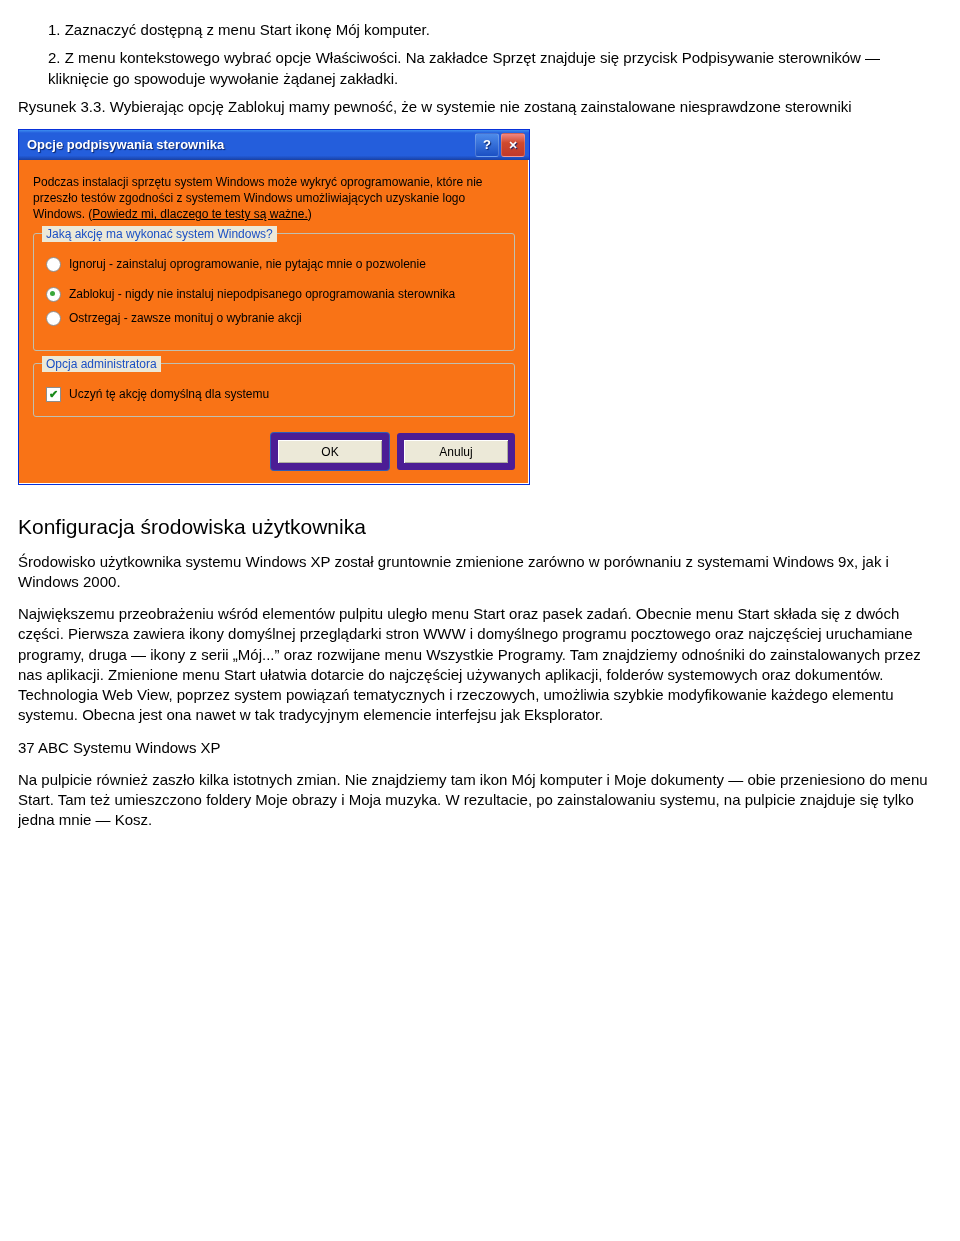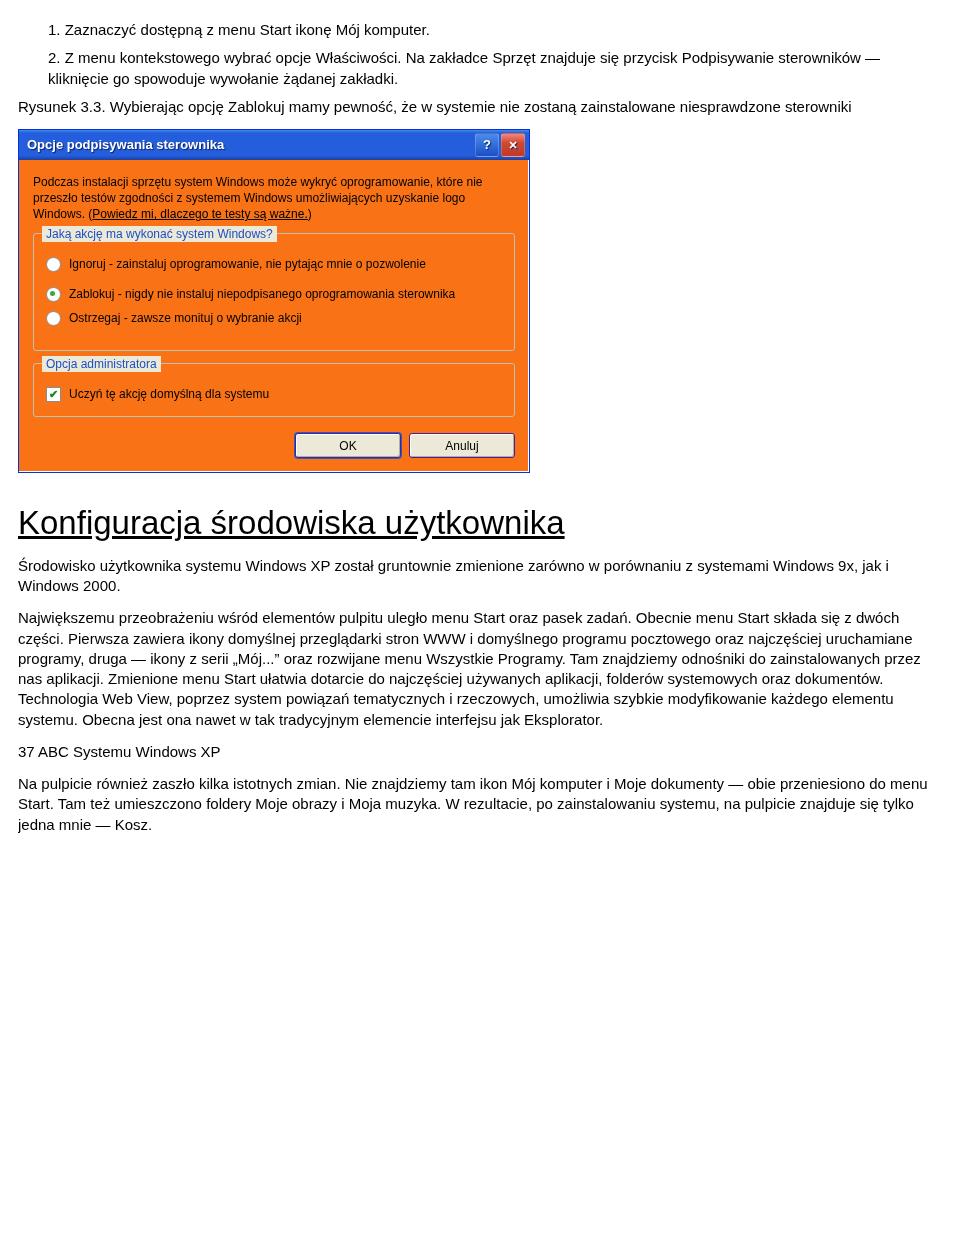--- a/index.html
+++ b/index.html
@@ -11,24 +11,23 @@
     line-height: 1.35;
     width: 924px;
   }
   .list-item {
     margin: 0 0 8px 30px;
   }
   .para {
     margin: 8px 0 12px 0;
   }
   h1.section {
-    font-size: 33px;
+    font-size: 21px;
     font-weight: normal;
     margin: 28px 0 10px 0;
-    text-decoration: underline;
   }
 
   
   .xp-dialog {
     width: 510px;
     border: 1px solid #0831d9;
     background: #f97316;
     font-family: Tahoma, sans-serif;
     font-size: 12px;
     margin: 6px 0 16px 0;
@@ -143,21 +142,21 @@
   .xp-buttons {
     display: flex;
     justify-content: flex-end;
     gap: 8px;
     padding: 4px 0 0 0;
   }
   .xp-push {
     min-width: 80px;
     height: 23px;
     background: #ece9d8;
-    border: 1px solid #4c1d95;
+    border: 7px solid #4c1d95;
     border-radius: 3px;
     font-family: Tahoma, sans-serif;
     font-size: 12px;
     box-shadow: inset 1px 1px 0 #fff, inset -1px -1px 0 #b0b0a0;
     padding: 0 12px;
     display: flex;
     align-items: center;
     justify-content: center;
   }
   .xp-push.default {

